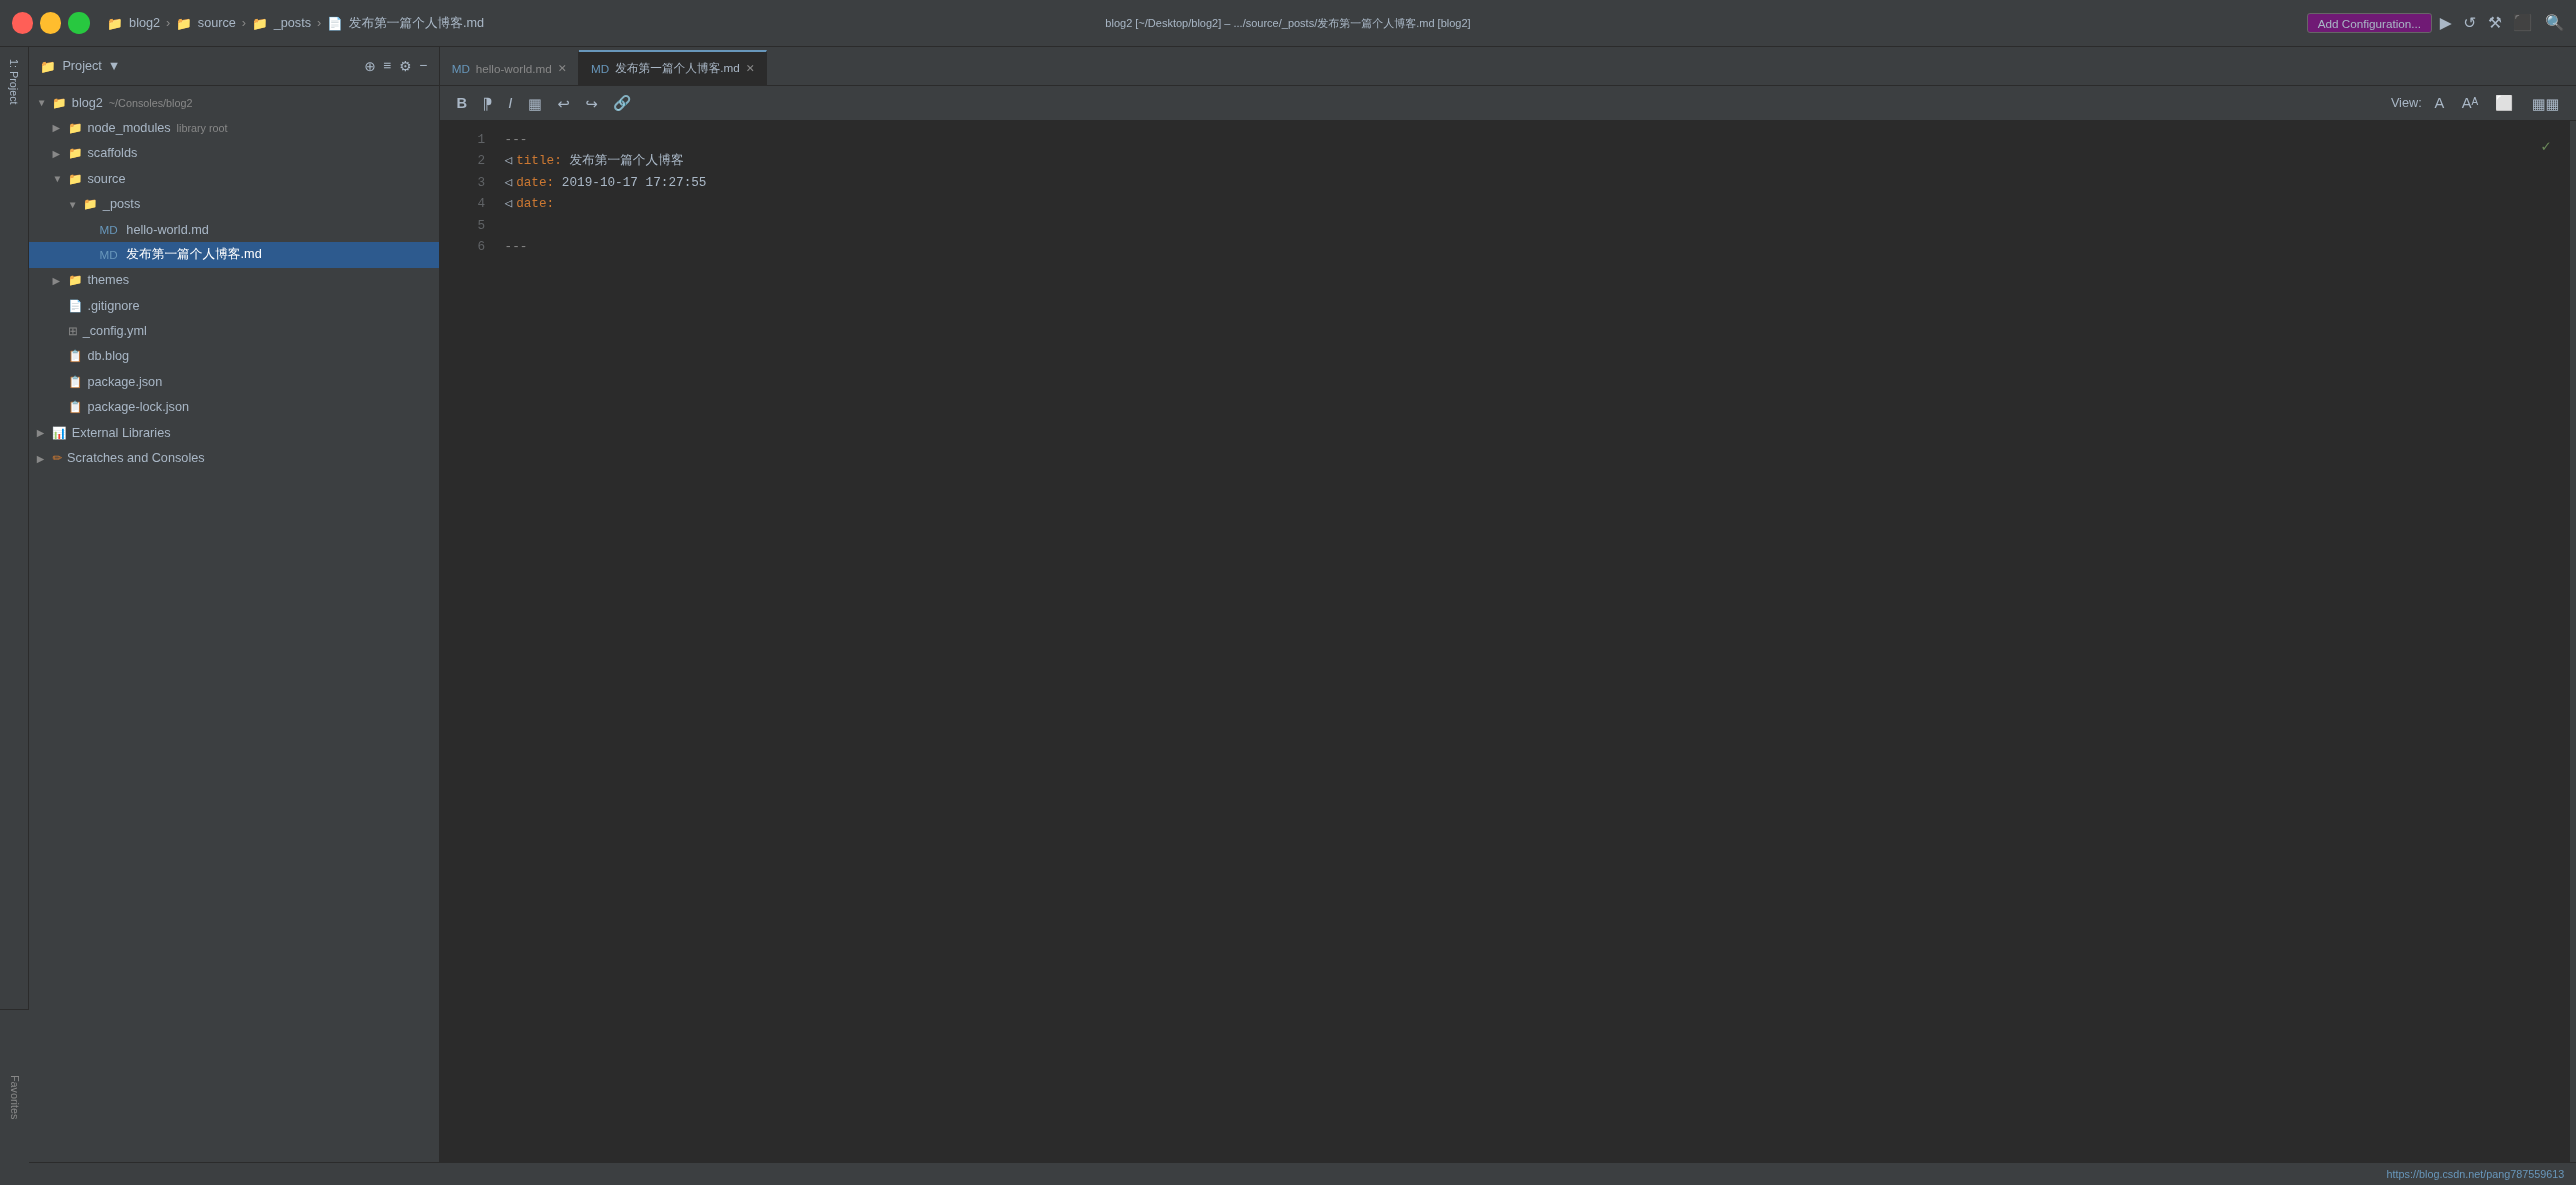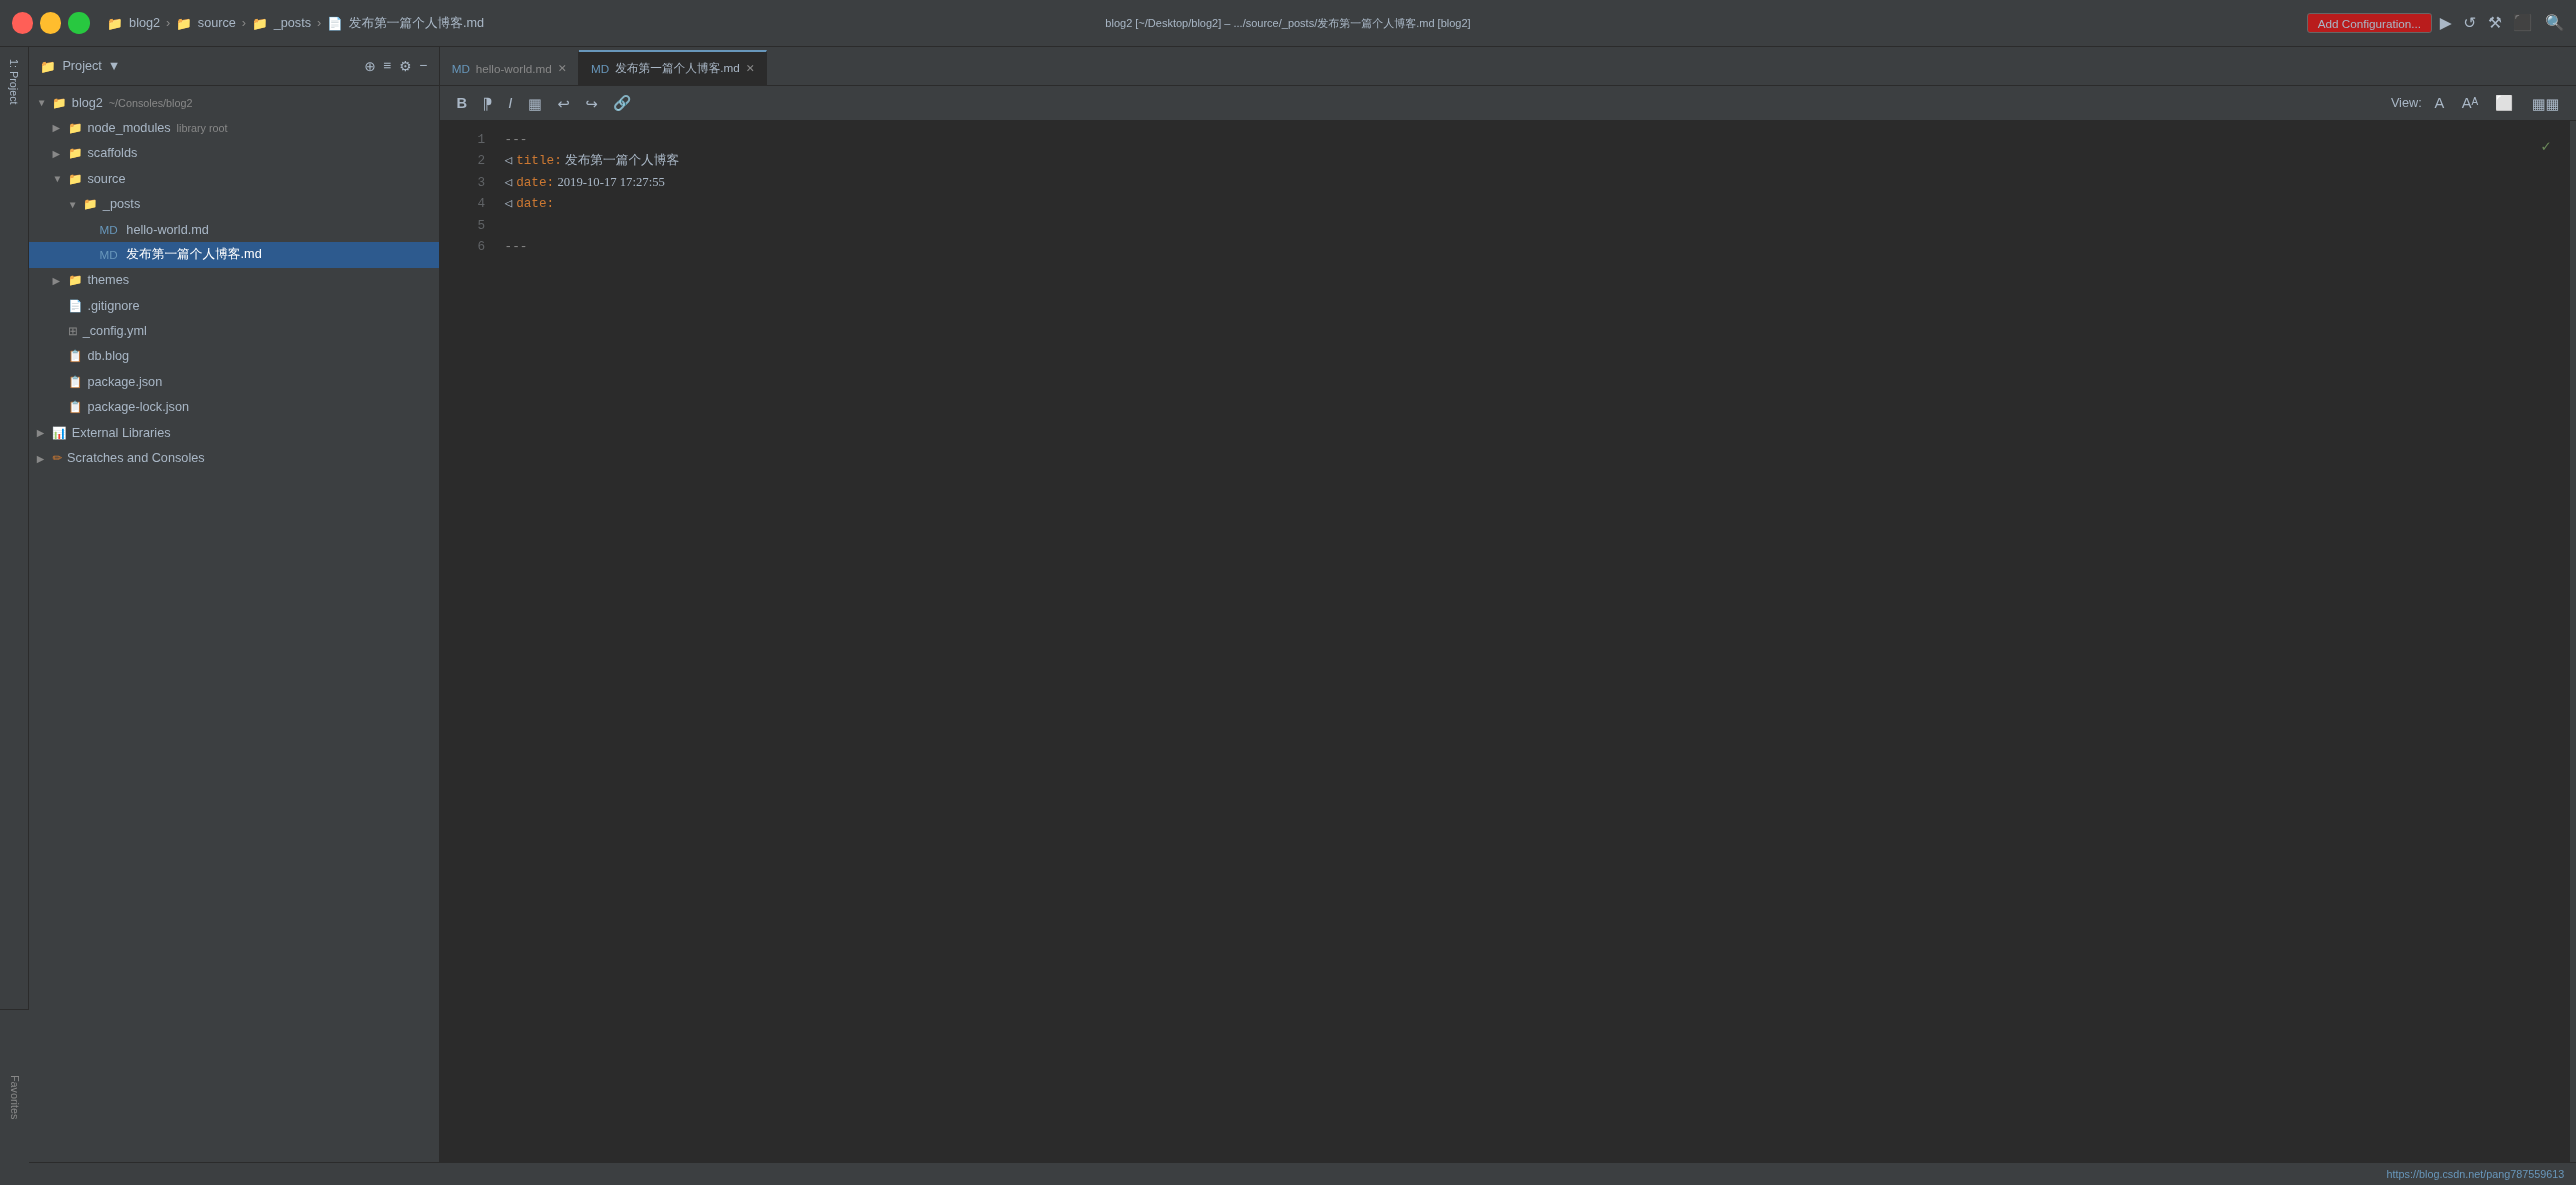--- a/index.html
+++ b/index.html
@@ -57,21 +57,21 @@
       transform: translateX(-50%);
       color: #a9b7c6;
       font-size: 11px;
     }
     .titlebar-right {
       display: flex;
       align-items: center;
       gap: 7.8px;
     }
     .add-config-btn {
-      background: #b91c1c;
+      background: #701a75;
       border: 1px solid #666;
       color: #a9b7c6;
       padding: 2.9px 9.8px;
       border-radius: 2.9px;
       font-size: 11.7px;
       cursor: pointer;
     }
     .titlebar-icons {
       display: flex;
       gap: 11.7px;
@@ -250,21 +250,21 @@
       flex: 1;
       padding: 7.8px 0 7.8px 15.6px;
       font-family: 'Courier New', monospace;
       font-size: 12.7px;
       line-height: 21.5px;
       color: #a9b7c6;
       background: #2b2b2b;
     }
     .code-line { display: flex; align-items: center; min-height: 21.5px; position: relative; }
     .key-color { color: #cc7832; }
-    .val-color { color: #a9b7c6; font-family: Liberation Serif, serif; }
+    .val-color { color: #a9b7c6; }
     .check-icon { position: absolute; right: 19.6px; top: 7.8px; color: #6a8759; font-size: 15.6px; }
     .separator-line { color: #888; }
 
     
     .preview-area {
       width: 606px;
       background: #2b2b2b;
       border-left: 1px solid #4c4c4c;
       padding: 15.6px;
       color: #a9b7c6;

